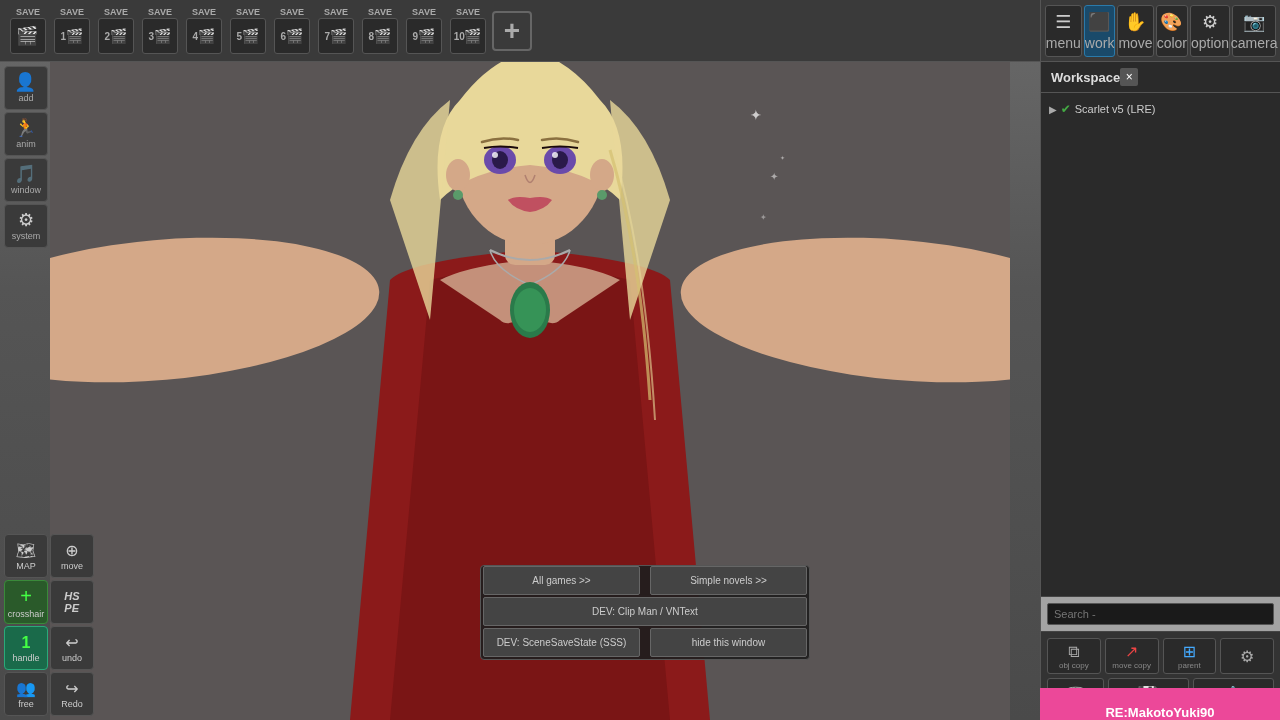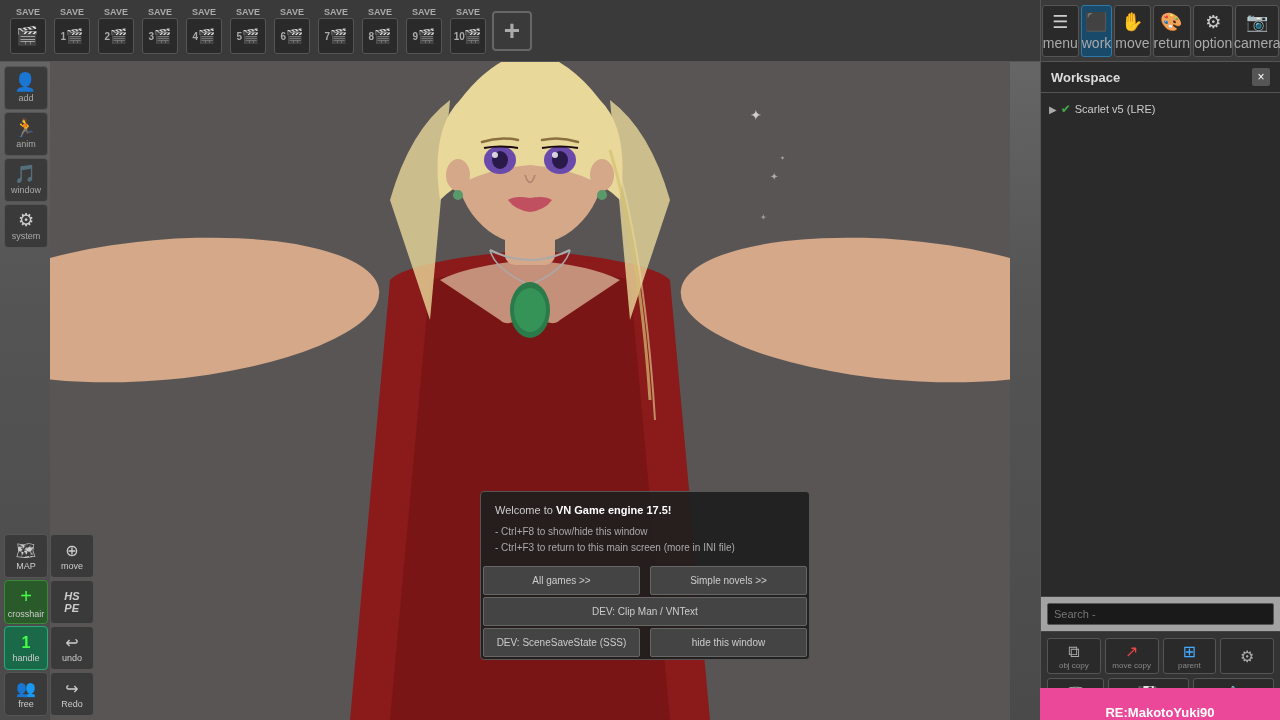--- a/index.html
+++ b/index.html
@@ -187,21 +187,20 @@
       display: flex;
       flex-direction: column;
       z-index: 10;
     }
 
     #workspace-header {
       background: #2a2a2a;
       padding: 6px 10px;
       display: flex;
       align-items: center;
-      justify-content: space-between;
       border-bottom: 1px solid #555;
     }
     #workspace-title {
       font-size: 13px;
       font-weight: bold;
       color: #ddd;
     }
     #workspace-close {
       width: 18px;
       height: 18px;
@@ -557,27 +556,20 @@
       <span class="icon">👥</span>
       <span>free</span>
     </div>
     <div class="ctrl-btn">
       <span class="icon">↪</span>
       <span>Redo</span>
     </div>
   </div>
 
   <div id="dialog-box">
-    <div id="dialog-content">
-      <div>
-        <span>Welcome to </span><strong>VN Game engine 17.5!</strong>
-      </div>
-      <div class="smalltext" style="margin-top:4px;">- Ctrl+F8 to show/hide this window</div>
-      <div class="smalltext">- Ctrl+F3 to return to this main screen (more in INI file)</div>
-    </div>
     <div class="dialog-buttons">
       <div class="dialog-btn">All games &gt;&gt;</div>
       <div class="dialog-btn">Simple novels &gt;&gt;</div>
     </div>
     <div class="dialog-buttons">
       <div class="dialog-btn">DEV: Clip Man / VNText</div>
     </div>
     <div class="dialog-buttons">
       <div class="dialog-btn">DEV: SceneSaveState (SSS)</div>
       <div class="dialog-btn">hide this window</div>
@@ -593,21 +585,21 @@
   <div class="rt-btn active">
     <span>⬛</span>
     <span class="rt-label">work</span>
   </div>
   <div class="rt-btn">
     <span>✋</span>
     <span class="rt-label">move</span>
   </div>
   <div class="rt-btn">
     <span>🎨</span>
-    <span class="rt-label">return</span>
+    <span class="rt-label">color</span>
   </div>
   <div class="rt-btn">
     <span>⚙</span>
     <span class="rt-label">option</span>
   </div>
   <div class="rt-btn">
     <span>📷</span>
     <span class="rt-label">camera</span>
   </div>
 </div>

